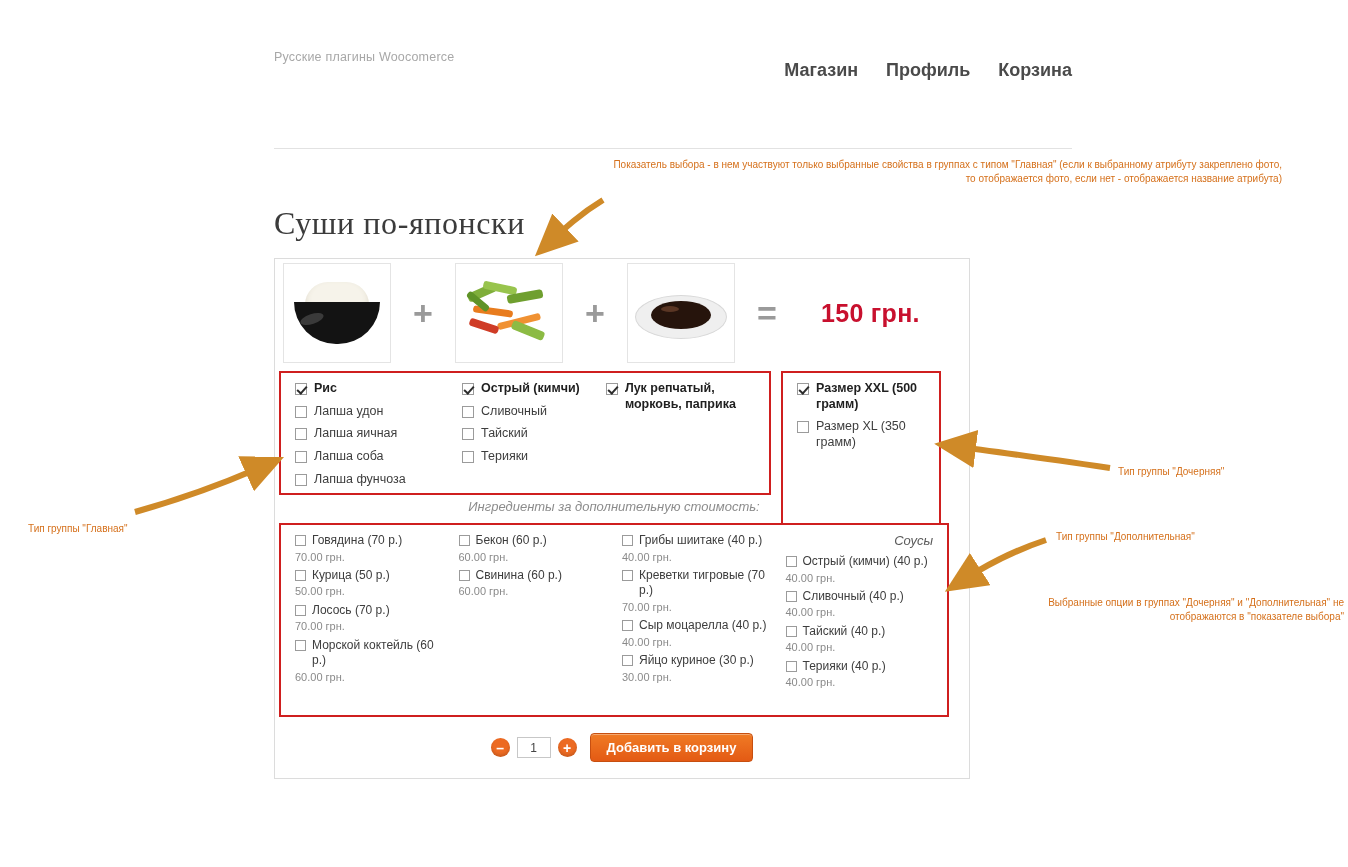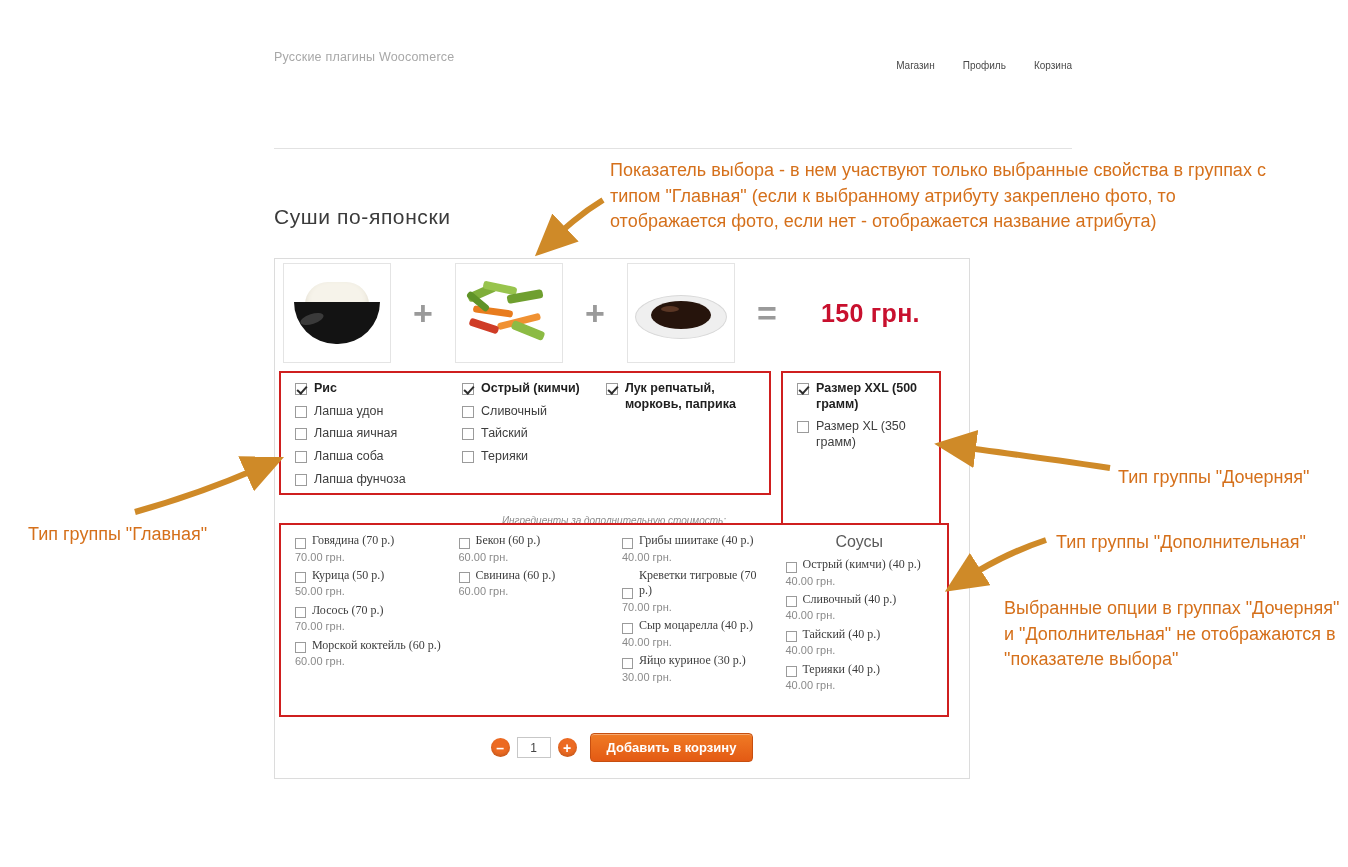--- a/index.html
+++ b/index.html
@@ -38,41 +38,41 @@
     letter-spacing: 0.2px;
   }
   .main-nav {
     position: absolute;
     right: 0;
     top: 16px;
     display: flex;
     gap: 28px;
   }
   .main-nav a {
-    font-size: 10px;
+    font-size: 18px;
     color: #4a4a4a;
     text-decoration: none;
-    font-weight: normal;
+    font-weight: bold;
   }
   .header-rule {
     position: absolute;
     left: 274px;
     top: 148px;
     width: 798px;
     height: 1px;
     background: #e2e2e2;
   }
 
   
   .product-title {
     position: absolute;
     left: 274px;
     top: 205px;
-    font-family: Liberation Sans, sans-serif;
-    font-size: 21px;
+    font-family: Liberation Serif, serif;
+    font-size: 32px;
     color: #3b3b3b;
     letter-spacing: 0.6px;
   }
 
   
   .product-card {
     position: absolute;
     left: 274px;
     top: 258px;
     width: 696px;
@@ -201,38 +201,38 @@
     border: solid #2c2c2c;
     border-width: 0 2px 2px 0;
     transform: rotate(42deg);
   }
   .opt.checked .lbl { font-weight: bold; color: #1f1f1f; }
   .opt .lbl { flex: 1; }
 
   .group-hint {
     position: absolute;
     left: 4px;
-    top: 256px;
+    top: 240px;
     width: 670px;
     text-align: center;
-    font-size: 10px;
+    font-size: 13px;
     font-style: italic;
     color: #8c8c8c;
   }
 
   
   .extra-col { width: 25%; padding: 0 8px; box-sizing: border-box; }
   .extra-opt { margin-bottom: 4px; font-size: 12px; color: #3d3d3d; line-height: 1.3; }
-  .extra-opt .row { display: flex; align-items: flex-end; font-family: Liberation Serif, serif; }
+  .extra-opt .row { display: flex; align-items: flex-start; }
   .extra-opt .cb {
     width: 11px; height: 11px; border: 1px solid #9b9b9b; background:#fff;
     margin-right: 6px; margin-top: 2px; flex: 0 0 auto; box-sizing: border-box;
   }
   .extra-price { font-size: 11px; color: #8a8a8a; margin-left: 0px; margin-top: 1px; }
-  .sauces-head { text-align: center; font-size: 16px; color: #5a5a5a; margin-bottom: 6px; }
+  .sauces-head { text-align: right; font-size: 13px; color: #5a5a5a; margin-bottom: 6px; font-style: italic; }
 
   
   .cart-row {
     position: absolute;
     left: 0;
     bottom: 16px;
     width: 100%;
     display: flex;
     justify-content: center;
     align-items: center;
@@ -258,22 +258,23 @@
     font-weight: bold;
     padding: 6px 16px;
     border-radius: 4px;
     box-shadow: inset 0 1px 0 rgba(255,255,255,.35);
   }
 
   
   .ann {
     position: absolute;
     color: #d5701b;
-    font-size: 18px;
+    font-size: 10px;
     line-height: 1.42;
+    text-align: right;
   }
   .ann-top   { left: 610px; top: 158px; width: 672px; }
   .ann-child { left: 1118px; top: 465px; }
   .ann-extra { left: 1056px; top: 530px; }
   .ann-main  { left: 28px;  top: 522px; }
   .ann-note  { left: 1004px; top: 596px; width: 340px; }
 
   .arrow-svg { position: absolute; left: 0; top: 0; width: 1348px; height: 867px; pointer-events: none; }
 </style>
 </head>

